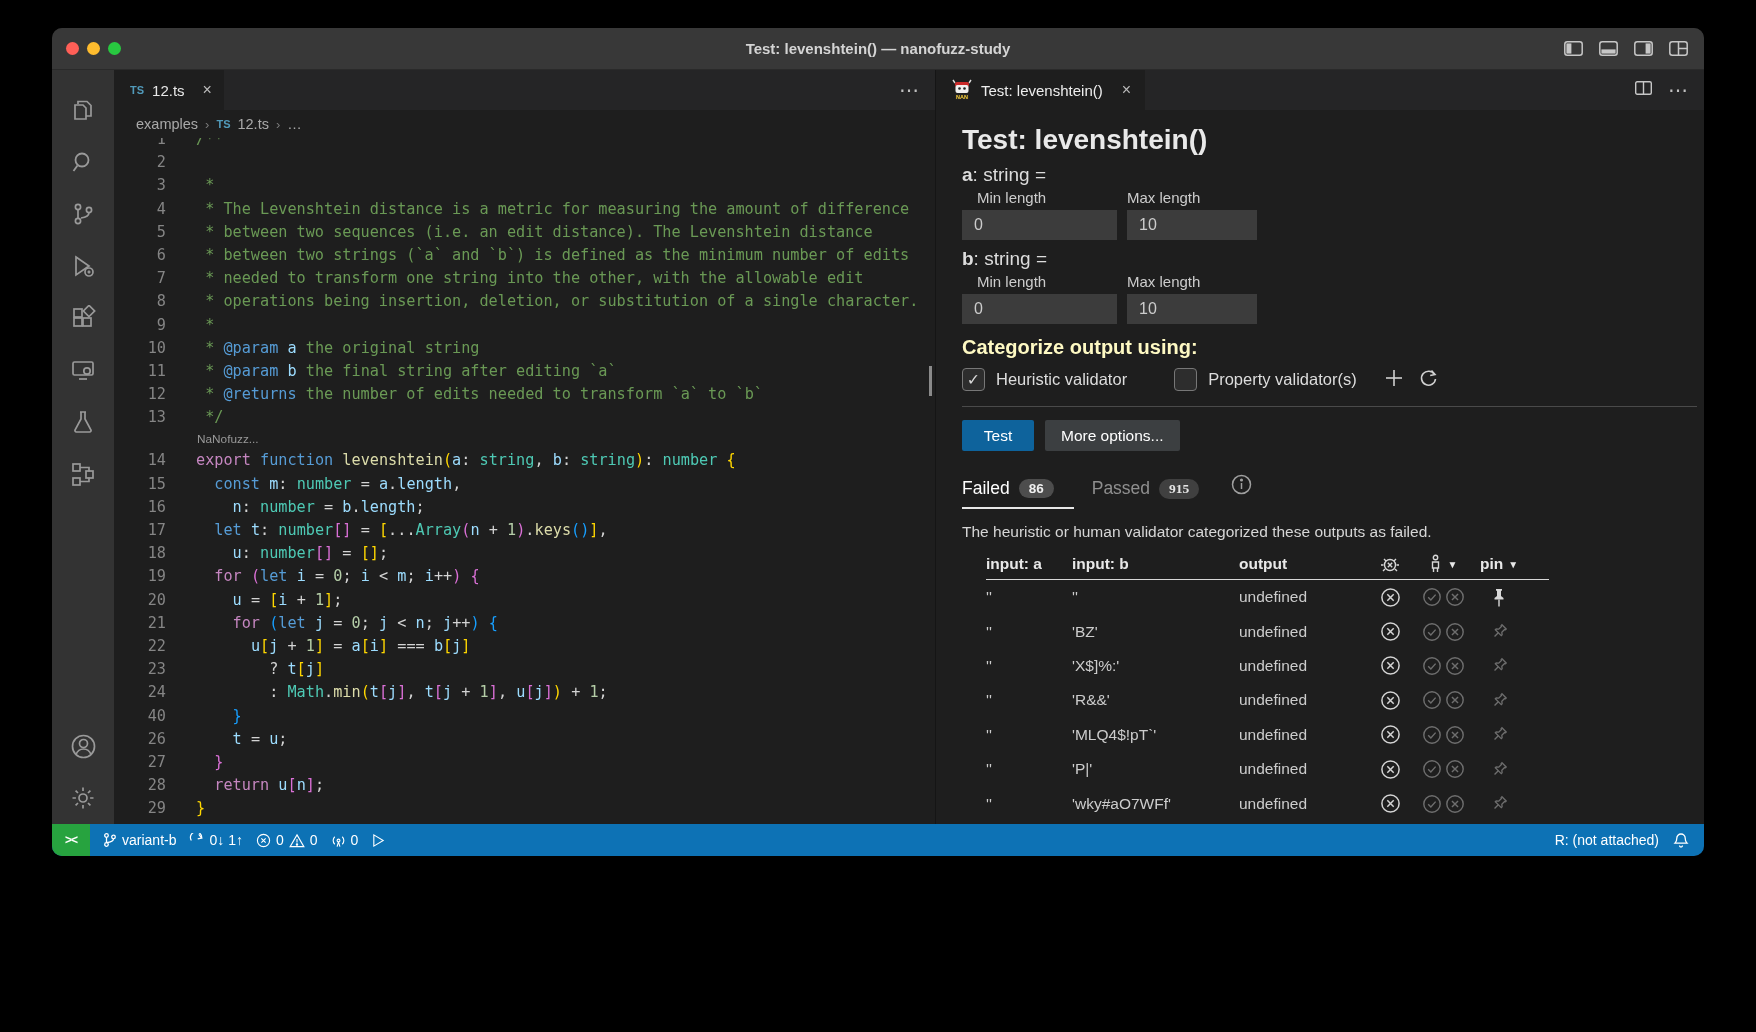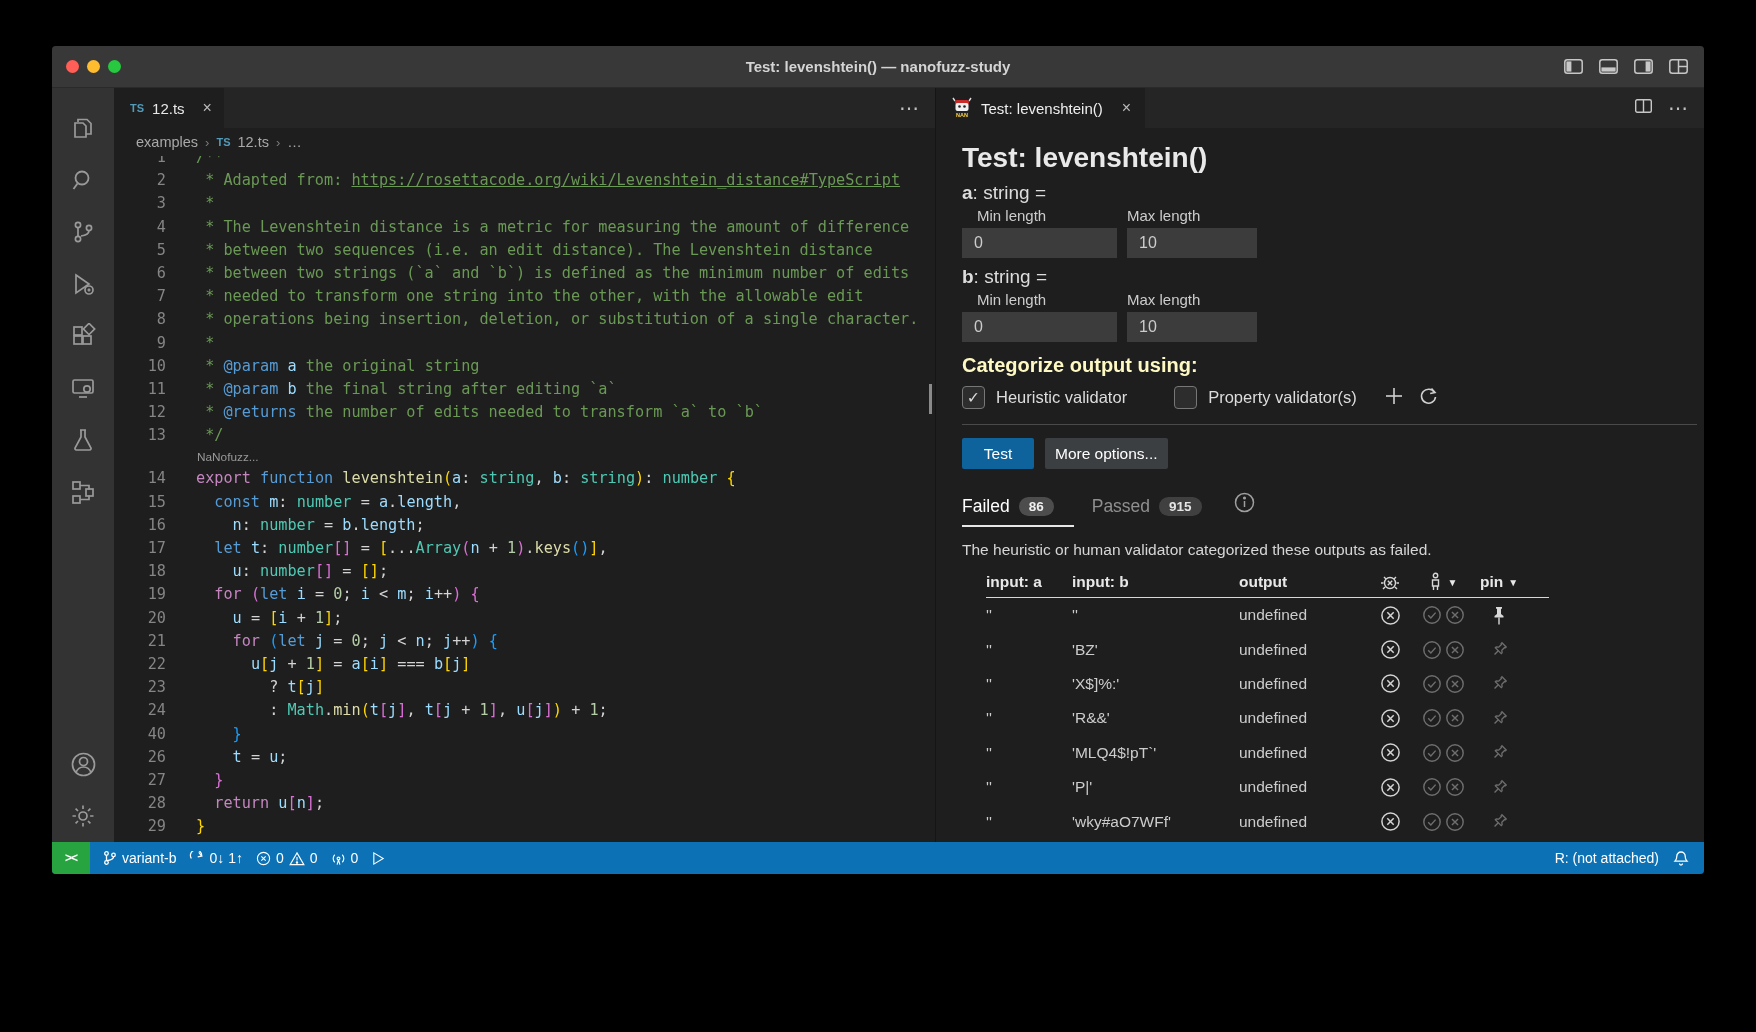--- a/index.html
+++ b/index.html
@@ -1,19 +1,19 @@
 <!DOCTYPE html>
 <html><head>
 <meta charset="utf-8">
 <style>
   * { margin:0; padding:0; box-sizing:border-box; }
   html,body { width:1756px; height:1032px; background:#000; overflow:hidden;
               font-family:"Liberation Sans", sans-serif; }
-  .window { position:absolute; left:52px; top:46px; width:1652px; height:828px;
-            background:#1e1e1e; border-radius:4px; overflow:hidden;
+  .window { position:absolute; left:52px; top:28px; width:1652px; height:828px;
+            background:#1e1e1e; border-radius:10px; overflow:hidden;
             box-shadow:0 18px 60px rgba(0,0,0,.7); }
 
   
   .titlebar { height:42px; background:#383838; display:flex; align-items:center;
               position:relative; border-bottom:1px solid #2a2a2a; }
   .traffic { display:flex; gap:8px; margin-left:14px; }
   .tl { width:13px; height:13px; border-radius:50%; }
   .tl.red{background:#ff5f57}.tl.yellow{background:#febc2e}.tl.green{background:#28c840}
   .win-title { position:absolute; left:0; right:0; text-align:center; color:#d4d4d4;
                font-size:15px; font-weight:600; pointer-events:none; }
@@ -89,29 +89,29 @@
          display:flex; align-items:center; justify-content:center; color:#d8d8d8; font-size:16px; }
   .box .tick { display:none; }
   .box.checked .tick { display:block; }
   .cat-icons { display:flex; align-items:center; gap:16px; margin-left:28px; color:#d0d0d0; }
   .divider { height:1px; background:#4a4a4a; margin:15px 0 0 0; width:735px; }
 
   .btn-row { display:flex; gap:11px; margin-top:13px; }
   .btn { border:none; height:31px; font-size:15.5px; color:#ffffff; border-radius:2px;
          font-family:"Liberation Sans",sans-serif; }
   .btn-test { background:#0e639c; width:72px; }
-  .btn-more { background:#3c3f41; padding:0 10px; }
+  .btn-more { background:#3c3f41; padding:0 16px; }
 
   .res-tabs { display:flex; align-items:flex-end; margin-top:23px; }
   .res-tab { display:flex; align-items:center; gap:9px; font-size:17.5px; }
   .res-tab .lbl { color:#ffffff; }
   .res-tab.dim .lbl { color:#8f8f8f; }
   .badge { background:#4d4d4d; color:#f0f0f0; font-size:13.5px; font-weight:600;
            border-radius:11px; padding:2px 10px; }
-  .res-tab.dim .badge { background:#404040; color:#e5e5e5; }
+  .res-tab.dim .badge { background:#404040; color:#e5e5e5;font-family:Liberation Serif, serif; }
   .res-tab + .res-tab { margin-left:38px; }
   .info-ic { margin-left:32px; }
   .failed-underline { width:112px; height:2px; background:#e7e7e7; margin-top:8px; }
 
   .result-desc { margin-top:14px; font-size:15.5px; color:#d6d6d6; }
 
   .t-table { margin-top:10px; font-size:15.5px; color:#cccccc; }
   .t-head { display:flex; align-items:center; font-weight:700; color:#e8e8e8; height:26px; }
   .c-a { width:110px; padding-left:24px; }
   .c-b { width:167px; }
@@ -271,21 +271,20 @@
       <div class="editor">
         <div class="code-scroll">
 
             <div class="code-line">
               <span class="ln">1</span>
               <span class="code-text"><span class="tok-cm">/**</span></span>
             </div>
 
             <div class="code-line">
               <span class="ln">2</span>
-              <span class="code-text"><span class="tok-cm"> * Adapted from: </span><span class="tok-link">https://rosettacode.org/wiki/Levenshtein_distance#TypeScript</span></span>
             </div>
 
             <div class="code-line">
               <span class="ln">3</span>
               <span class="code-text"><span class="tok-cm"> *</span></span>
             </div>
 
             <div class="code-line">
               <span class="ln">4</span>
               <span class="code-text"><span class="tok-cm"> * The Levenshtein distance is a metric for measuring the amount of difference</span></span>

